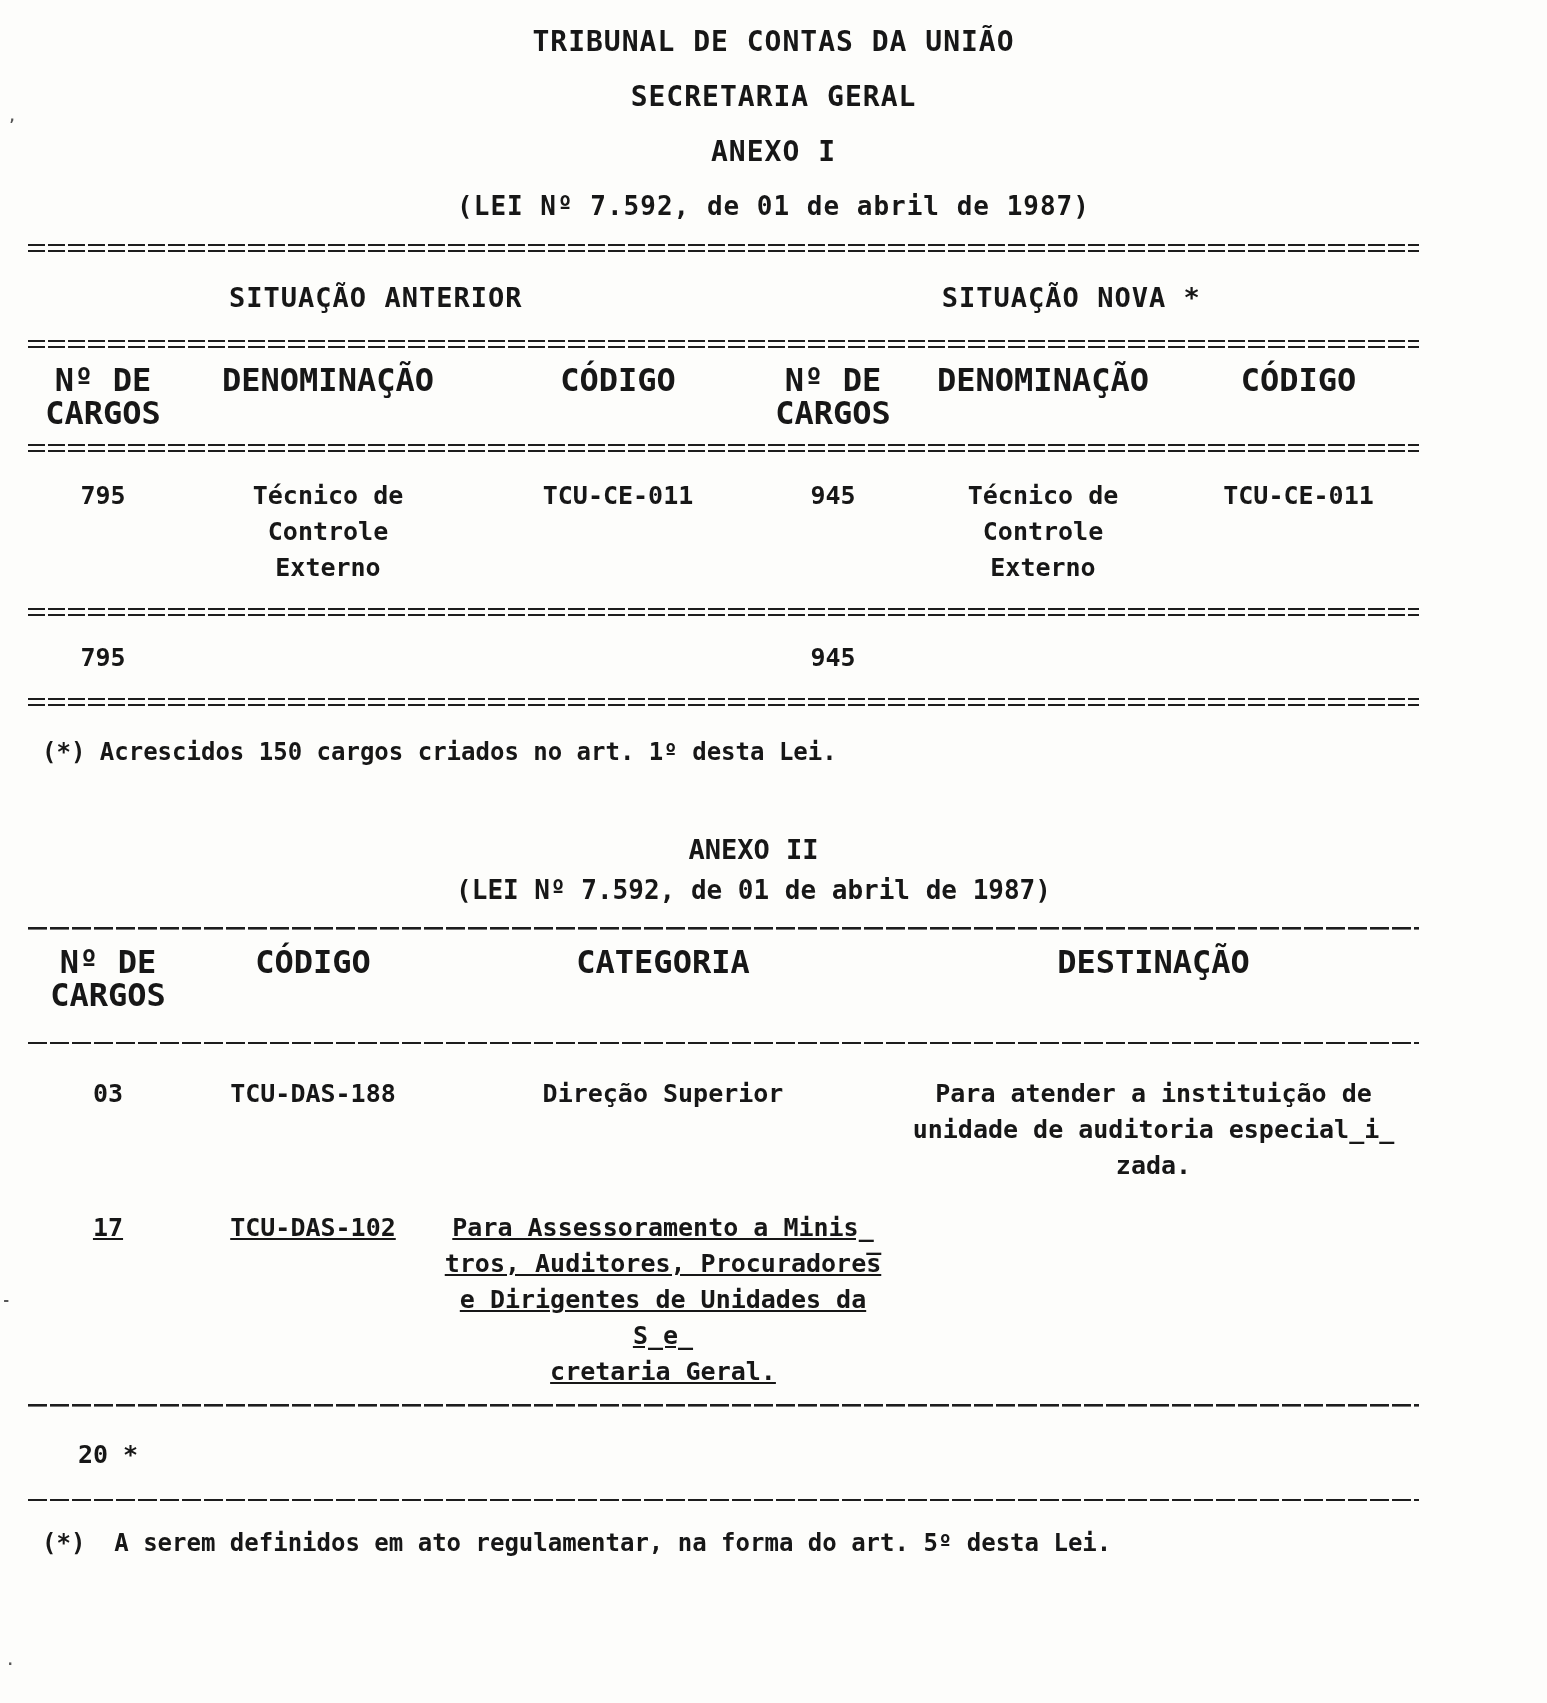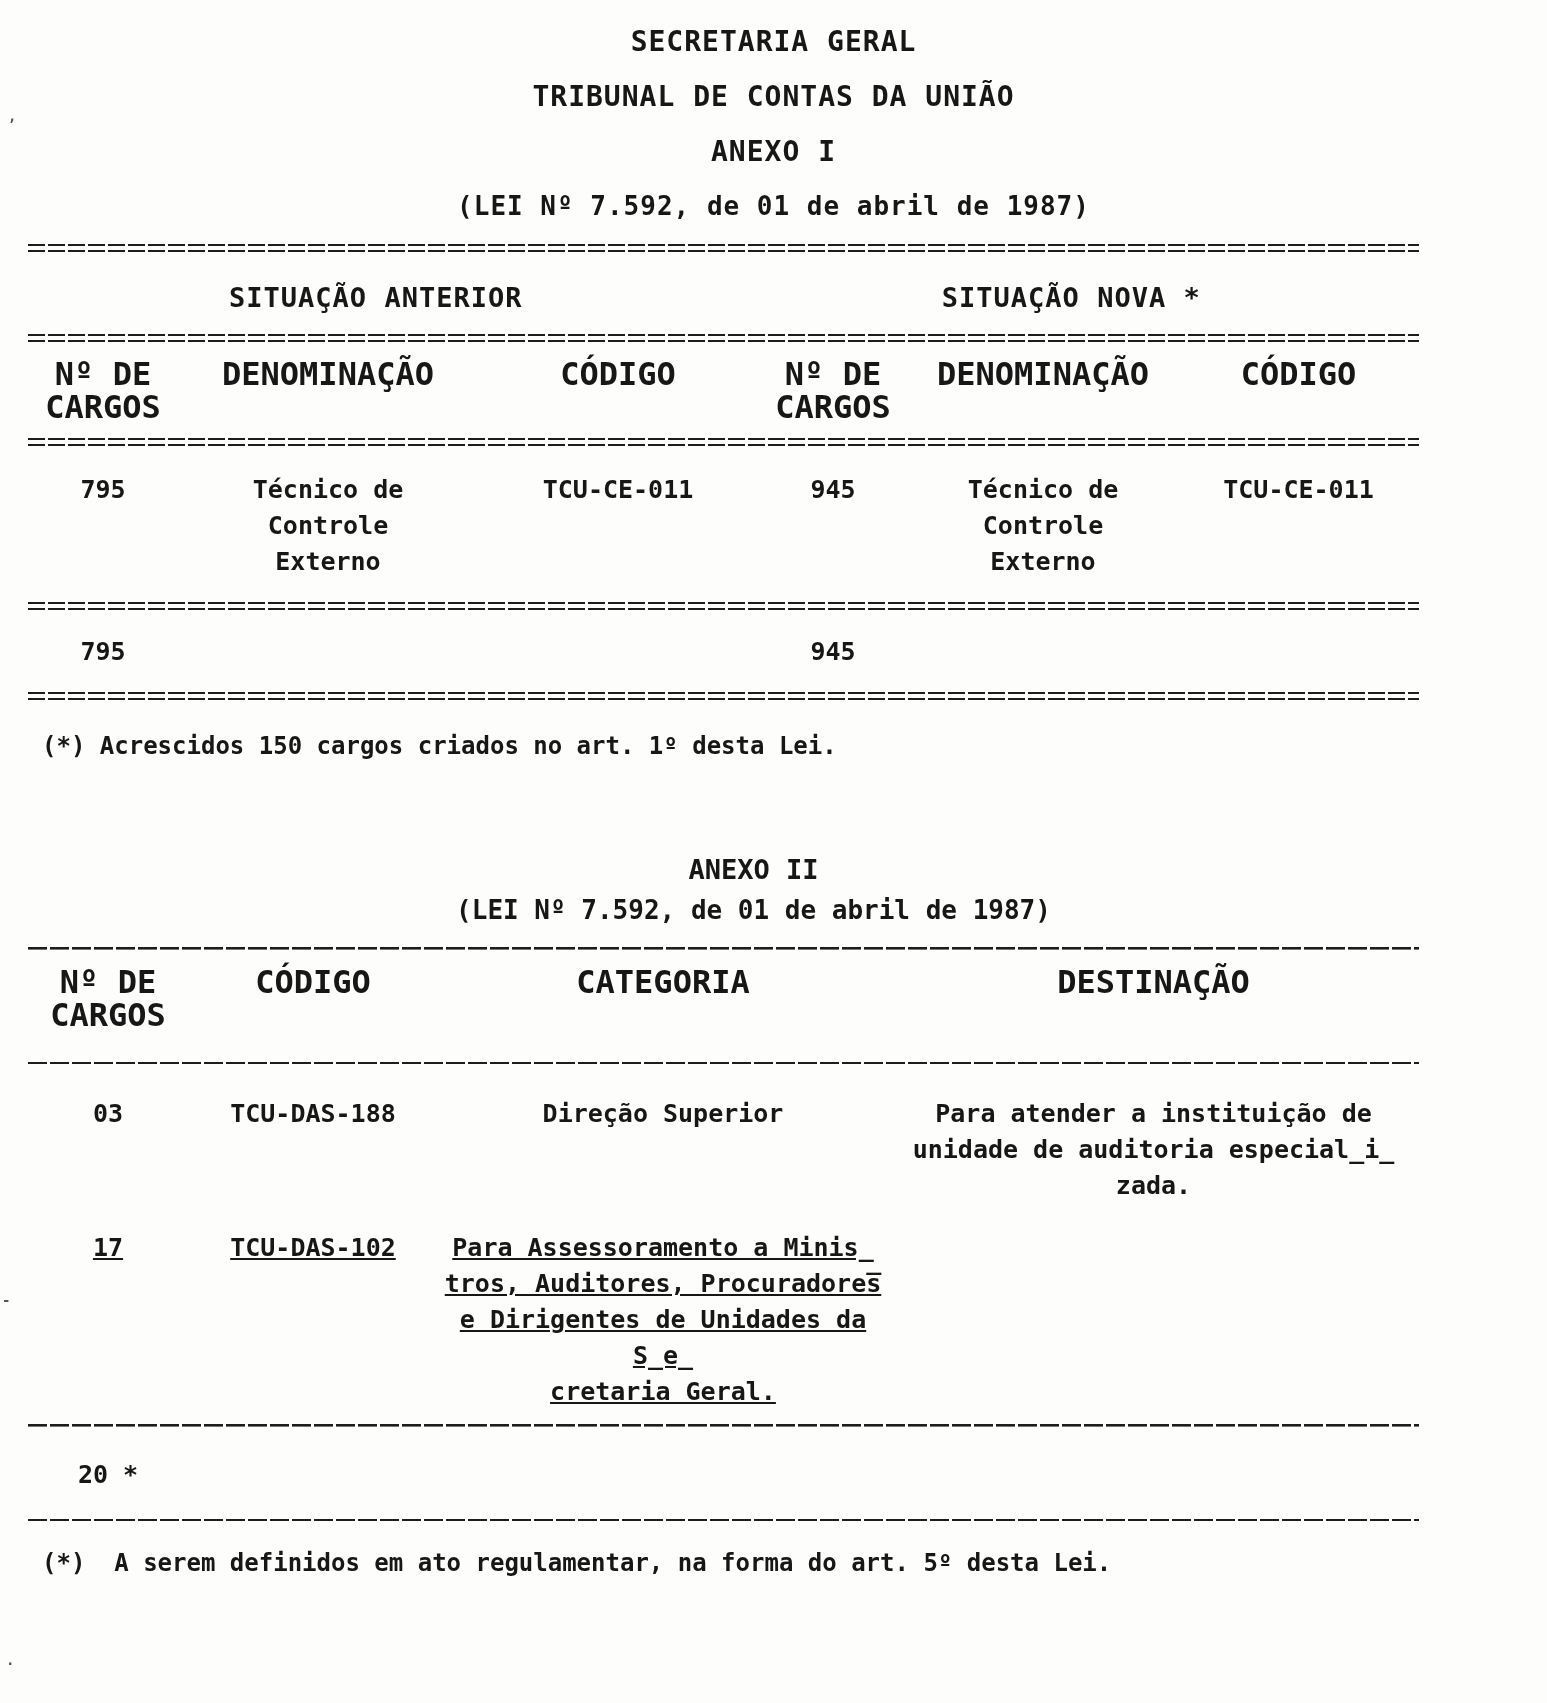--- a/index.html
+++ b/index.html
@@ -35,54 +35,54 @@
     height: 2.6px;
     background: repeating-linear-gradient(90deg, #1d1d1d 0 19px, rgba(0,0,0,0) 19px 22px) top / 100% 2.6px no-repeat;
   }
 
   
   .g1 { display: grid; grid-template-columns: 150px 300px 280px 150px 270px 241px; }
   .g2 { display: grid; grid-template-columns: 160px 250px 450px 531px; }
   .cell { text-align: center; font-size: 25px; line-height: 36px; white-space: pre-line; }
   .cell.left { text-align: center; }
 
-  .section-heads { display: grid; grid-template-columns: 1fr 1fr; margin: 28px 0 18px 0; }
+  .section-heads { display: grid; grid-template-columns: 1fr 1fr; margin: 28px 0 24px 0; }
   .section-heads .cell { font-size: 27px; letter-spacing: 1px; }
 
   .col-heads { padding: 16px 0 14px 0; }
   .col-heads .cell { font-size: 32px; line-height: 33px; }
 
   .data-row   { padding: 26px 0 22px 0; }
   .totals-row { padding: 24px 0 22px 0; }
 
   .footnote { font-size: 24px; line-height: 32px; margin: 30px 0 0 14px; white-space: pre; }
 
   
-  .anexo2-title    { text-align: center; font-size: 27px; margin-top: 92px; position: relative; left: 30px; }
+  .anexo2-title    { text-align: center; font-size: 27px; margin-top: 66px; position: relative; left: 30px; }
   .anexo2-subtitle { text-align: center; font-size: 26px; margin: 10px 0 22px 0; position: relative; left: 30px; }
 
   .spacer-s { height: 16px; }
 
   
   .artifact { position: absolute; color: #555; font-size: 14px; }
 </style>
 </head>
 <body>
 
 <div class="page">
 
   <span class="artifact" style="left:8px; top:108px;">,</span>
   <span class="artifact" style="left:2px; top:1292px;">-</span>
   <span class="artifact" style="left:6px; top:1652px;">.</span>
 
   <div class="content">
 
     <div class="doc-header">
+      <div class="hl">TRIBUNAL DE CONTAS DA UNIÃO</div>
       <div class="hl">SECRETARIA GERAL</div>
-      <div class="hl">TRIBUNAL DE CONTAS DA UNIÃO</div>
       <div class="hl">ANEXO I</div>
       <div class="hl small">(LEI Nº 7.592, de 01 de abril de 1987)</div>
     </div>
 
     <div class="rule" style="margin-top:10px;"></div>
 
     <div class="section-heads">
       <div class="cell">SITUAÇÃO ANTERIOR</div>
       <div class="cell">SITUAÇÃO NOVA *</div>
     </div>

